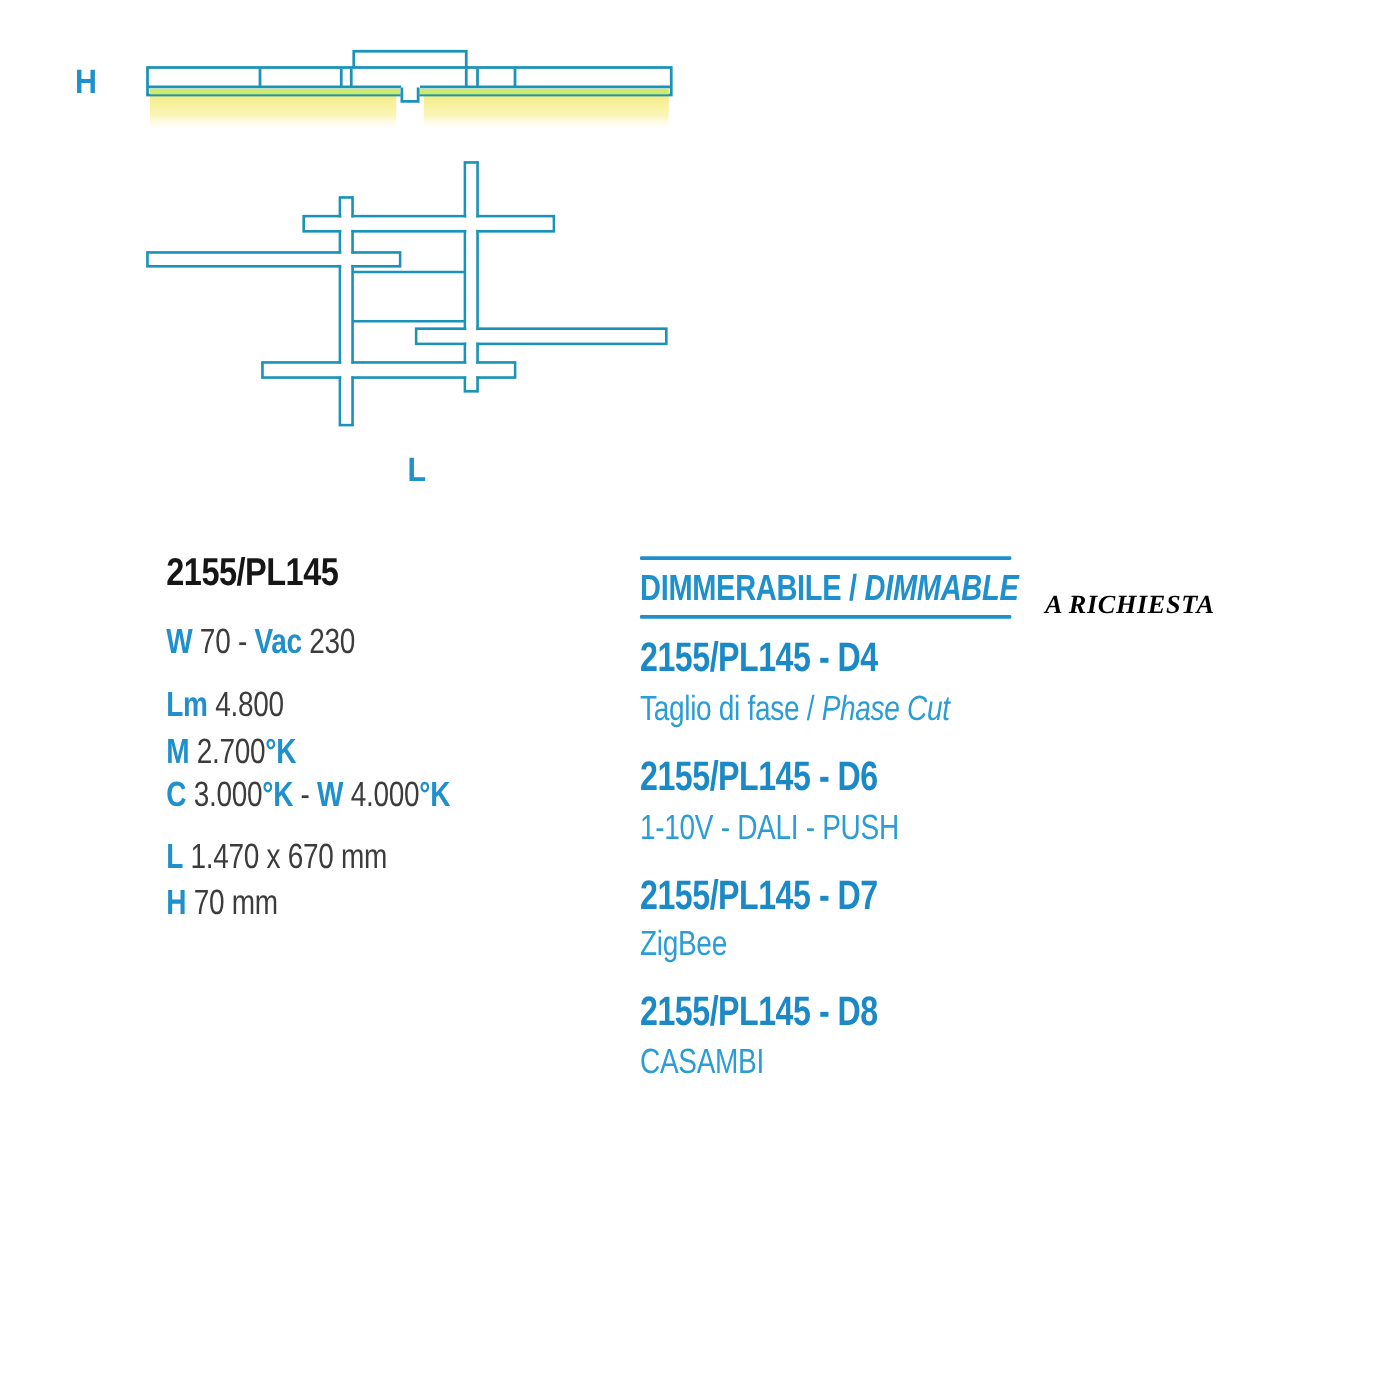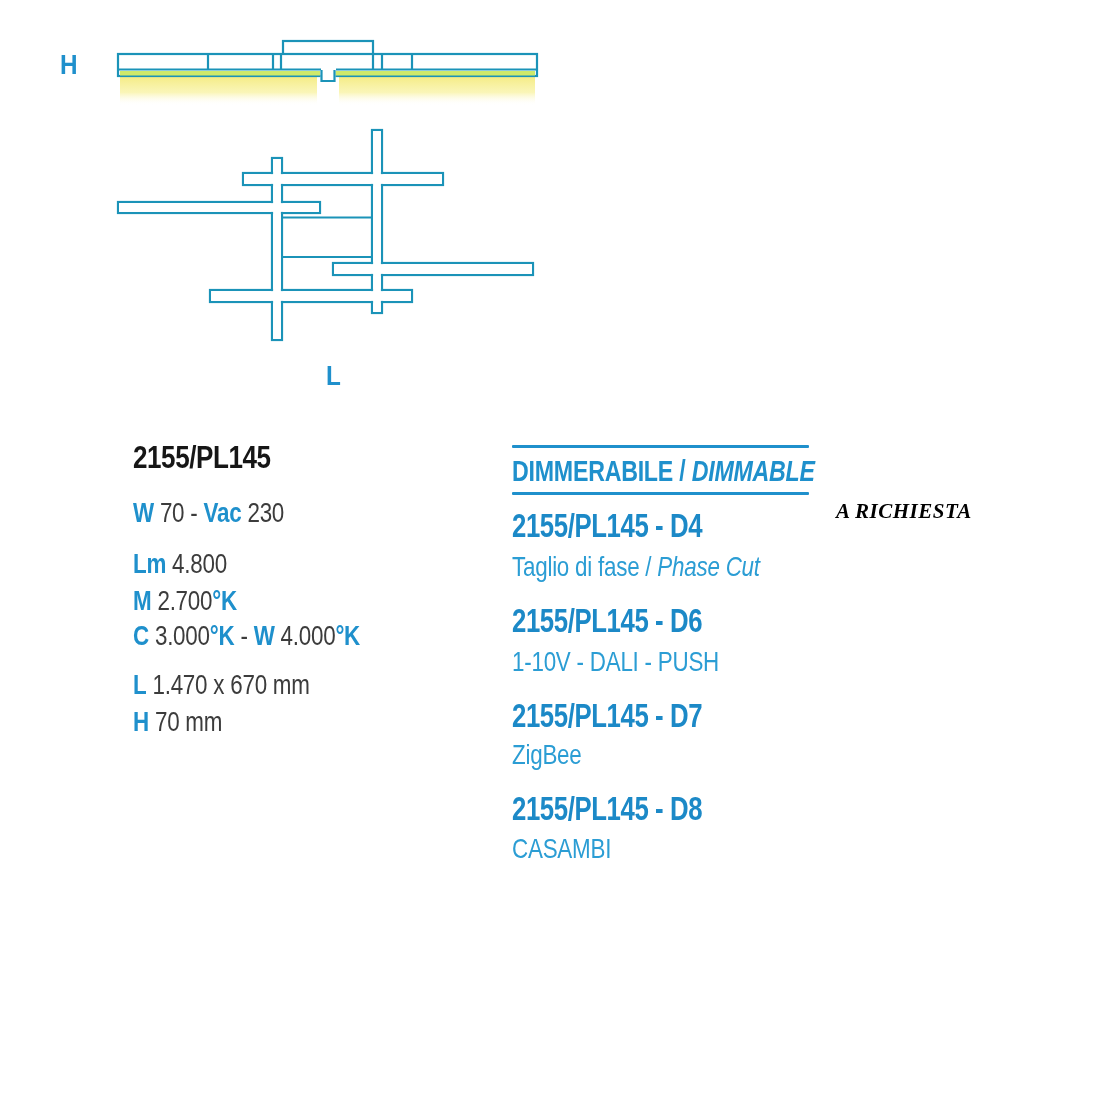--- a/index.html
+++ b/index.html
@@ -24,21 +24,21 @@
   .diagram-label{color:var(--accent);font-weight:700;font-size:27px;transform:scaleX(0.9);transform-origin:left top;}
 
   .product-title{font-size:31px;font-weight:700;color:var(--black);letter-spacing:-0.5px;}
   .spec-line{font-size:28px;letter-spacing:-0.3px;}
   .sg-b{color:var(--accent);font-weight:700;}
   .sg-d{color:var(--dark);font-weight:400;}
 
   .rule{background:var(--accent);border-radius:1px;}
   .dim-header{font-size:29px;font-weight:600;color:var(--accent);letter-spacing:-0.3px;}
   .sg-i{font-style:italic;}
-  .note{font-family:"Liberation Serif",serif;font-weight:700;font-style:italic;font-size:21px;color:#000;letter-spacing:0.5px;margin-top:28px;}
+  .note{font-family:"Liberation Serif",serif;font-weight:700;font-style:italic;font-size:21px;color:#000;letter-spacing:0.5px;}
   .opt-code{font-size:33px;font-weight:700;color:var(--code-blue);letter-spacing:-0.5px;}
   .opt-desc{font-size:28px;font-weight:400;color:var(--desc-blue);letter-spacing:-0.3px;}
 
   svg .ln{stroke:var(--diagram);stroke-width:2.2;fill:none;}
   svg .thin{stroke:var(--diagram);stroke-width:2;fill:none;}
   svg .wfill{fill:#ffffff;stroke:none;}
 </style>
 </head>
 <body>
 

